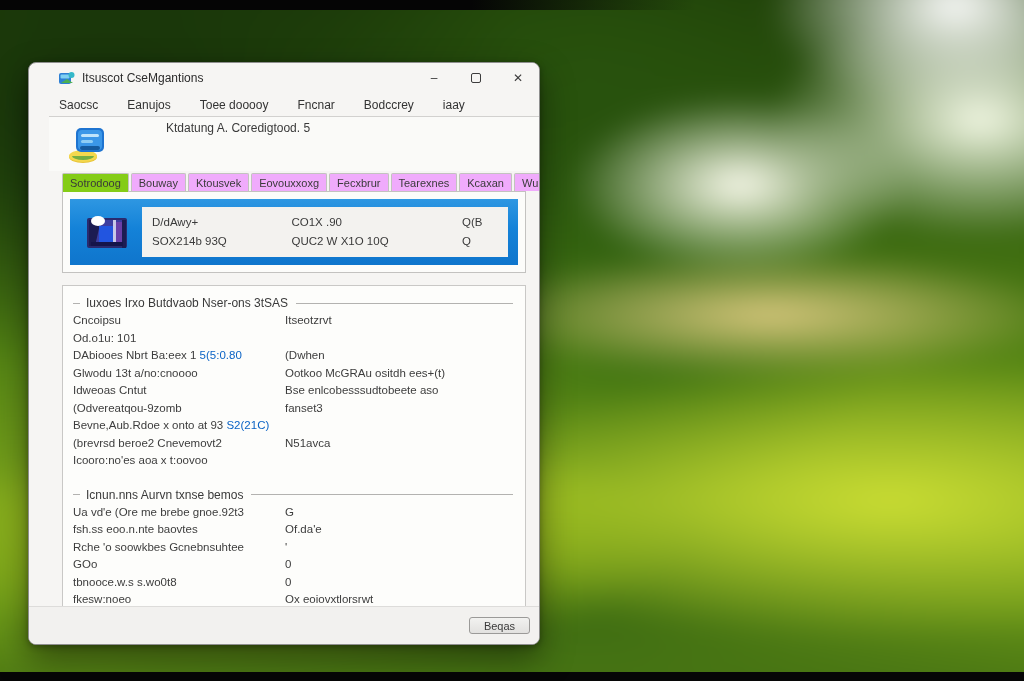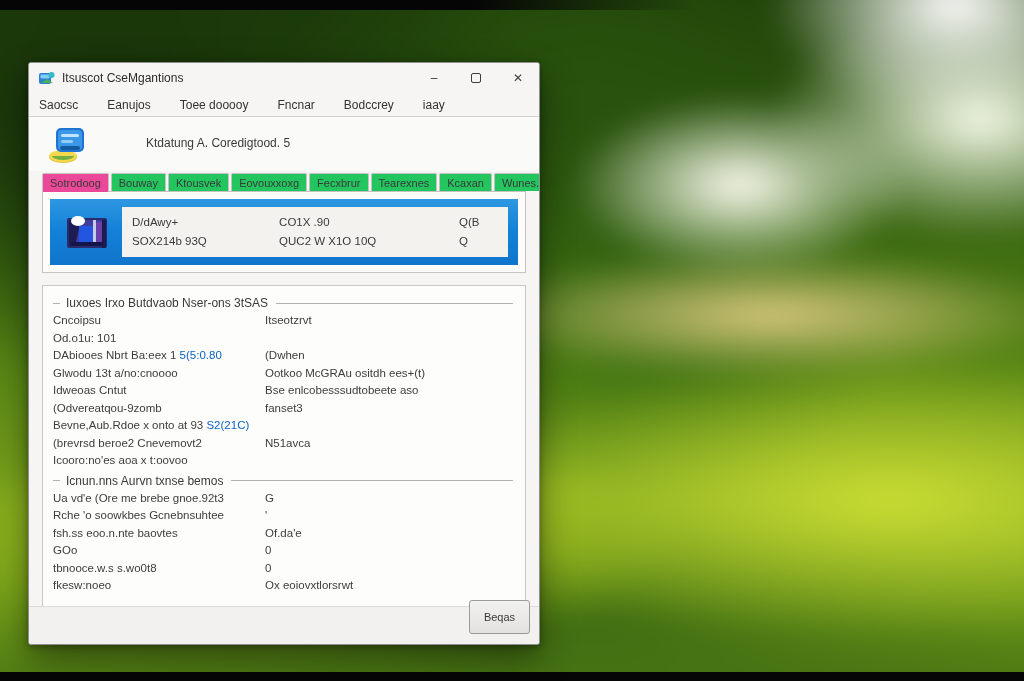--- a/index.html
+++ b/index.html
@@ -28,66 +28,67 @@
     background:linear-gradient(90deg, #050505 0%, #050505 46%, rgba(5,5,5,0) 68%);
   }
   .strip-bottom {
     position:absolute; bottom:0; left:0; width:100%; height:9px; z-index:1;
     background:#060606;
   }
 
   
   .window {
     position:absolute; left:28px; top:62px; width:512px; height:583px; z-index:2;
-    background:#f6f5f3; border:1px solid #8f8f8f; border-radius:3px;
+    background:#f6f5f3; border:1px solid #8f8f8f; border-radius:8px;
     box-shadow: 0 14px 34px rgba(0,0,0,0.45), 0 2px 6px rgba(0,0,0,0.3);
     overflow:hidden;
+    padding-left:20px;
   }
   .titlebar { height:30px; display:flex; align-items:center; padding-left:9px; background:#f6f5f3; }
   .titlebar .app-icon { width:17px; height:17px; margin-right:7px; flex:0 0 auto; }
   .titlebar .title { font-size:12px; color:#2b2b2b; flex:1 1 auto; white-space:nowrap; }
   .tb-controls { display:flex; height:100%; }
   .tb-btn { width:42px; height:100%; display:flex; align-items:center; justify-content:center;
             font-size:12px; color:#3c3c3c; cursor:default; }
   .tb-btn .sq { width:10px; height:10px; border:1.3px solid #3c3c3c; border-radius:2px; display:block; }
 
   .menubar { height:24px; display:flex; align-items:center; gap:29px; padding-left:10px;
              background:#f6f5f3; border-bottom:1px solid #d2d1cf; font-size:12px; color:#333; }
   .menu-item { white-space:nowrap; }
 
   .header { height:54px; display:flex; align-items:center; background:#fafaf8; position:relative; }
   .header .hdr-icon { position:absolute; left:17px; top:7px; width:44px; height:40px; }
-  .header .hdr-title { position:absolute; left:117px; top:19px; font-size:12px; color:#3a3a3a; }
+  .header .hdr-title { position:absolute; left:117px; top:4px; font-size:12px; color:#3a3a3a; }
 
   .tabstrip { display:flex; align-items:flex-end; padding:0 0 0 13px; height:20px; position:relative; z-index:3; }
-  .tab { font-size:11px; color:#3a3a3a; background:#22c55e; border:1px solid #c3c2c0; border-bottom:none;
+  .tab { font-size:11px; color:#3a3a3a; background:#f0abfc; border:1px solid #c3c2c0; border-bottom:none;
          padding:3px 7px 2px 7px; margin-right:2px; border-radius:2px 2px 0 0; white-space:nowrap; }
-  .tab.active { background:#ec4899; position:relative; top:1px; padding-bottom:3px; }
+  .tab.active { background:#84cc16; position:relative; top:1px; padding-bottom:3px; }
 
   .tabpage { margin:0 13px 0 13px; border:1px solid #c3c2c0; background:#fcfcfa; padding:7px; position:relative; z-index:2; }
   .bluebar { height:66px; background:linear-gradient(180deg,#2e97e2 0%, #1482d8 45%, #0f75cc 100%);
              display:flex; align-items:center; }
   .bluebar .dev-icon { width:44px; height:40px; margin-left:15px; flex:0 0 auto; }
   .dev-panel { flex:1 1 auto; margin:0 10px 0 13px; background:#f3f2ef; padding:6px 10px; cursor:default; }
   .dev-row { display:grid; grid-template-columns:38% 47% 15%; font-size:11.5px; color:#3a3a3a; line-height:19px; white-space:nowrap;gap:8px; }
 
   .details { margin:12px 13px 0 13px; border:1px solid #c9c8c6; background:#fdfdfb; padding:8px 12px 10px 10px; height:336px; }
   .legend { display:flex; align-items:center; font-size:12px; color:#3a3a3a; height:18px; white-space:nowrap; }
   .legend::before { content:""; width:7px; height:1px; background:#b3b2b0; margin-right:6px; }
   .legend::after  { content:""; flex:1 1 auto; height:1px; background:#b3b2b0; margin-left:8px; }
-  .legend.second { margin-top:2px; }
+  .legend.second { margin-top:16px; }
   .drow { display:grid; grid-template-columns:212px 1fr; font-size:11.5px; color:#3d3d3d; line-height:17.5px; white-space:nowrap; }
   .dlabel { overflow:hidden; }
   .dlink { color:#0b63c5; }
   .dvalue { overflow:hidden; }
 
   .footer { position:absolute; left:0; right:0; bottom:0; height:38px; background:#f2f1ef;
             border-top:1px solid #dddcda; }
   .footer .btn {
-    position:absolute; right:9px; bottom:10px; width:61px; height:34px;
+    position:absolute; right:9px; bottom:10px; width:61px; height:17px;
     background:linear-gradient(180deg,#f2f2f0,#e2e1df); border:1px solid #9b9a98; border-radius:3px;
     font-size:11px; color:#3a3a3a; font-family:"Liberation Sans", sans-serif;
     display:flex; align-items:center; justify-content:center; cursor:default;
   }
 </style>
 </head>
 <body>
 
 <div class="bg"></div>
 <div class="strip-top"></div>
@@ -223,28 +224,28 @@
 
     <div class="legend second">
       <span>Icnun.nns Aurvn txnse bemos</span>
     </div>
 
     <div class="drow">
       <div class="dlabel"><span>Ua vd'e (Ore me brebe gnoe.92t3</span></div>
       <div class="dvalue">G</div>
     </div>
     <div class="drow">
+      <div class="dlabel"><span>fsh.ss eoo.n.nte baovtes</span></div>
+      <div class="dvalue">Of.da'e</div>
+    </div>
+    <div class="drow">
       <div class="dlabel"><span>Rche 'o soowkbes Gcnebnsuhtee</span></div>
       <div class="dvalue">'</div>
     </div>
     <div class="drow">
-      <div class="dlabel"><span>fsh.ss eoo.n.nte baovtes</span></div>
-      <div class="dvalue">Of.da'e</div>
-    </div>
-    <div class="drow">
       <div class="dlabel"><span>GOo</span></div>
       <div class="dvalue">0</div>
     </div>
     <div class="drow">
       <div class="dlabel"><span>tbnooce.w.s s.wo0t8</span></div>
       <div class="dvalue">0</div>
     </div>
     <div class="drow">
       <div class="dlabel"><span>fkesw:noeo</span></div>
       <div class="dvalue">Ox eoiovxtlorsrwt</div>

